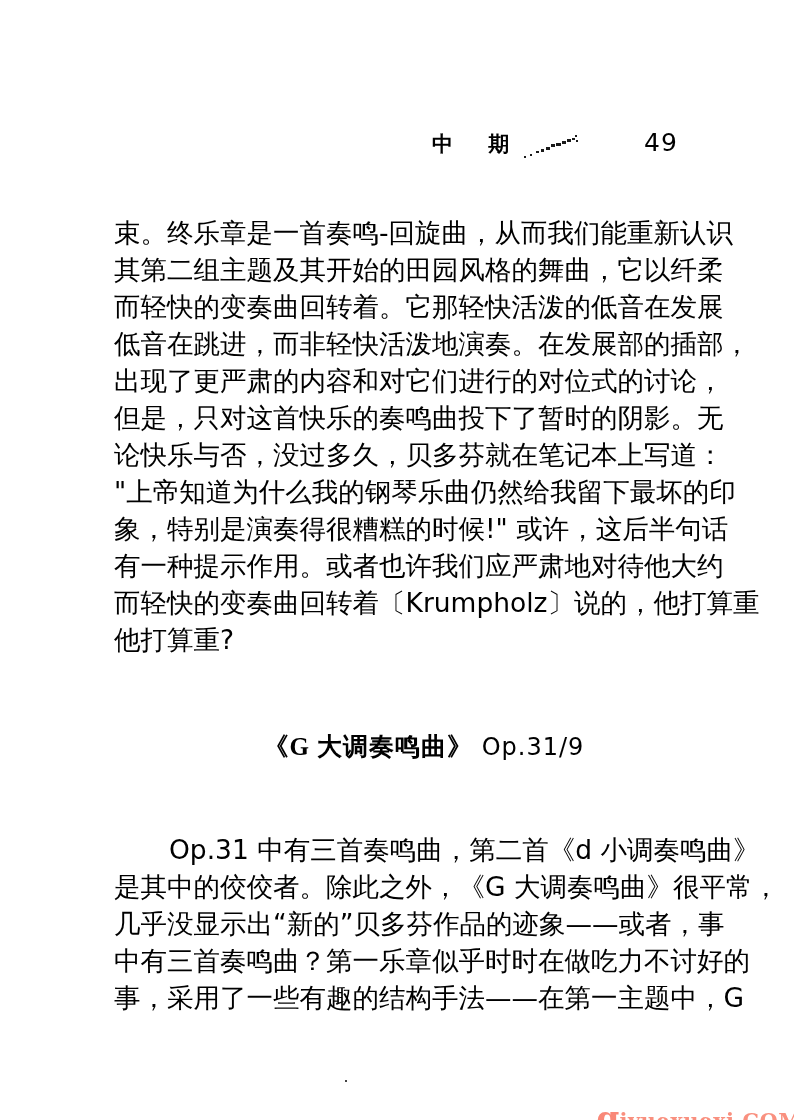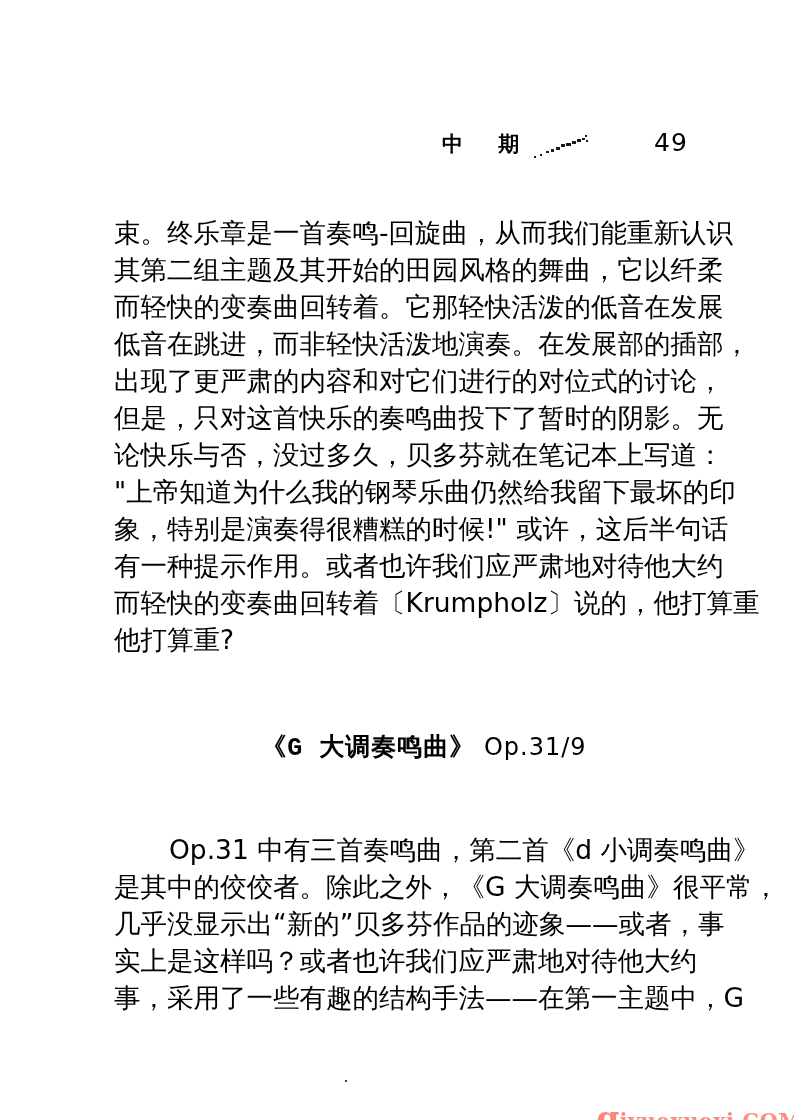--- a/index.html
+++ b/index.html
@@ -14,21 +14,21 @@
     height: 1120px;
     background: #ffffff;
     overflow: hidden;
     font-family: "DejaVu Sans", sans-serif;
     color: #000000;
   }
 
   
   .page-header {
     position: absolute;
-    left: 108px;
+    left: 98px;
     top: 128px;
     width: 571px;
     height: 40px;
   }
 
   .header-title {
     position: absolute;
     left: 334px;
     top: 2px;
     font-family: "DejaVu Sans", sans-serif;
@@ -87,21 +87,21 @@
   .section-heading {
     margin: 0;
     padding-top: 44px;
     padding-bottom: 10px;
     text-align: center;
     font-weight: normal;
     white-space: pre;
   }
 
   .section-heading .title-cjk {
-    font-family: Liberation Mono, monospace;
+    font-family: Liberation Serif, serif;
     font-weight: bold;
     font-size: 25px;
     letter-spacing: 1px;
   }
 
   .section-heading .title-opus {
     font-family: "DejaVu Sans", sans-serif;
     font-weight: normal;
     font-size: 24px;
     letter-spacing: 1px;
@@ -195,21 +195,21 @@
     </p>
 
     <h2 class="section-heading">
       <span class="title-cjk">《G 大调奏鸣曲》</span><span class="title-opus"> Op.31/9</span>
     </h2>
 
     <p class="para para-after-heading">
       <span class="line indent">Op.31 中有三首奏鸣曲，第二首《d 小调奏鸣曲》</span>
       <span class="line">是其中的佼佼者。除此之外，《G 大调奏鸣曲》很平常，</span>
       <span class="line">几乎没显示出“新的”贝多芬作品的迹象——或者，事</span>
-      <span class="line">实上是这样吗？或者也许我们应严肃地对待他大约</span>
+      <span class="line">中有三首奏鸣曲？第一乐章似乎时时在做吃力不讨好的</span>
       <span class="line">事，采用了一些有趣的结构手法——在第一主题中，G</span>
     </p>
 
   </div>
 
   <div class="speck"></div>
 
   <div class="watermark">
     <span class="wm-q">q</span><span class="wm-rest">iyuexuexi.COM</span>
   </div>

